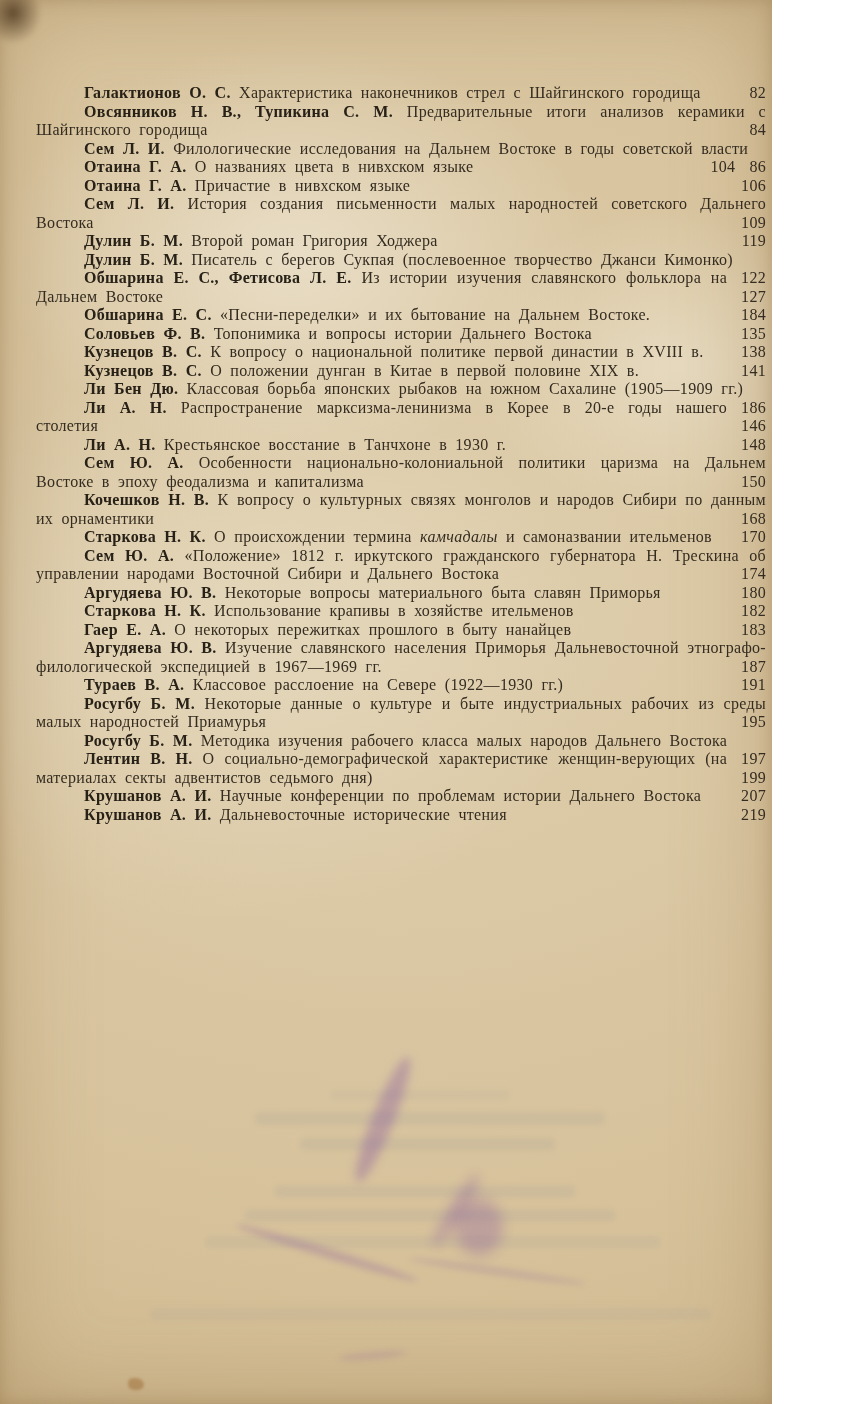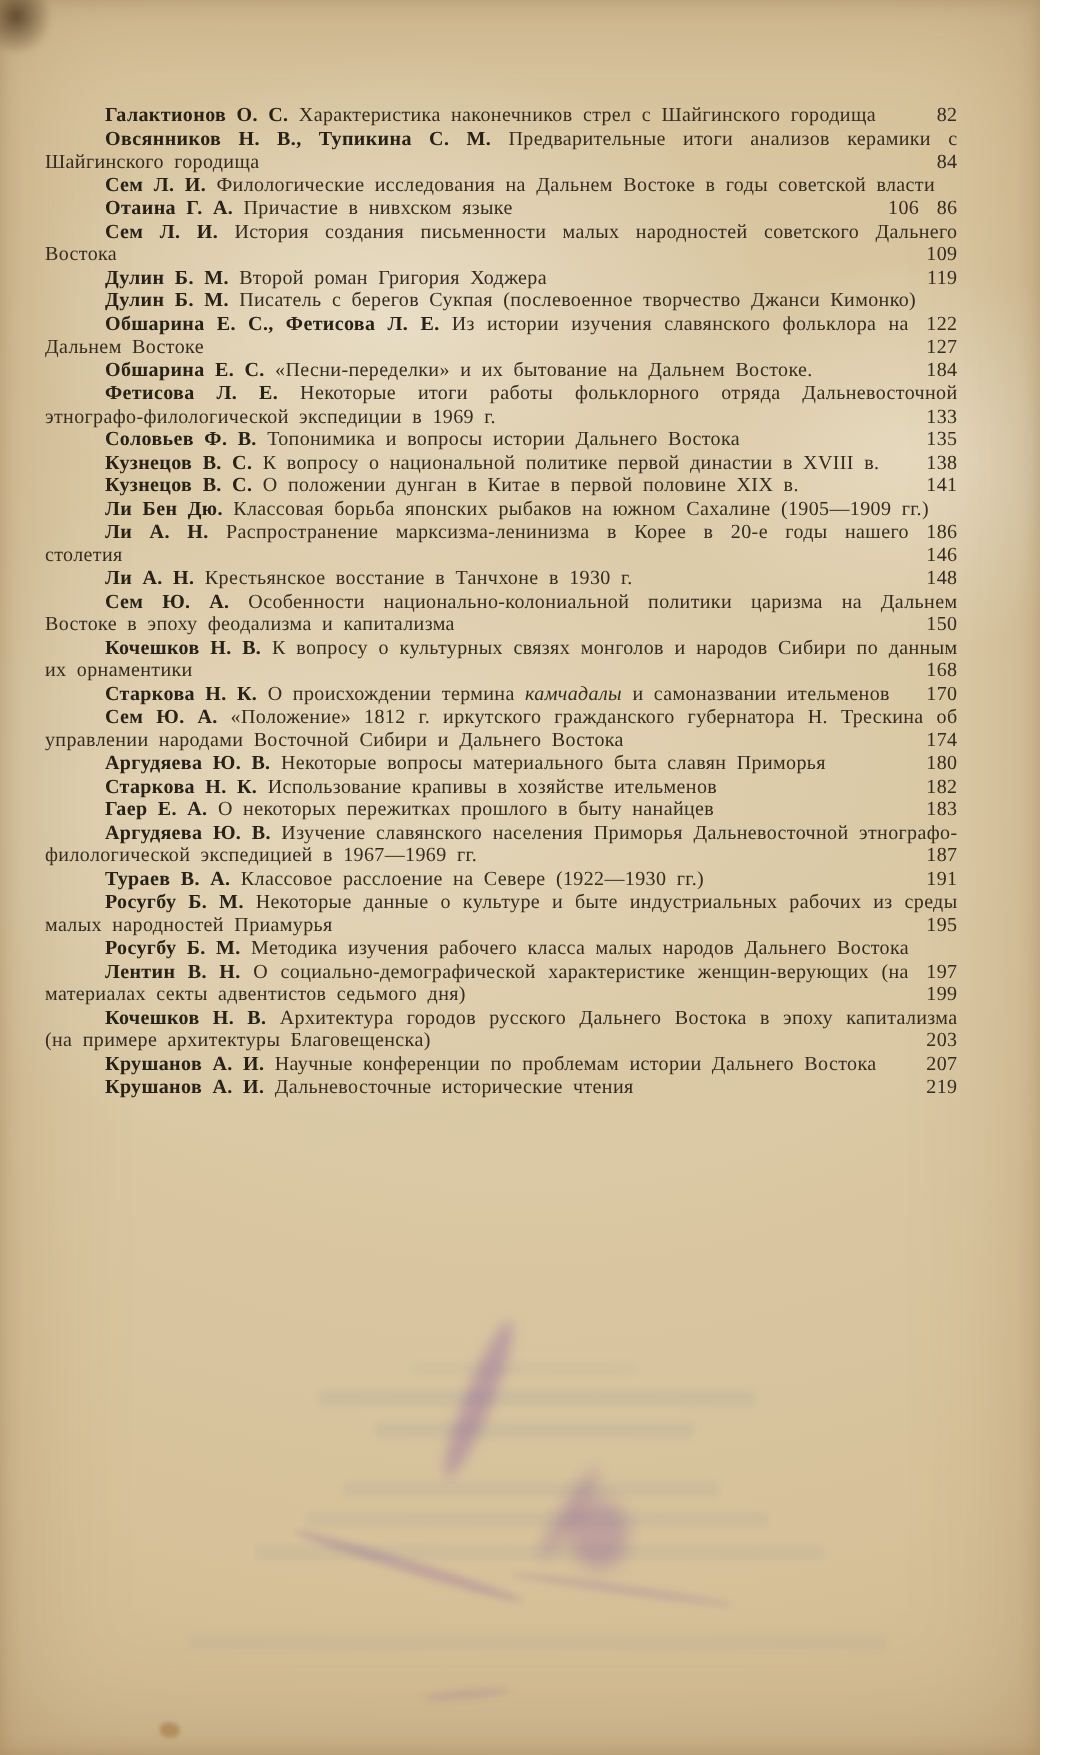--- a/index.html
+++ b/index.html
@@ -3,21 +3,21 @@
 <meta charset="utf-8">
 <style>
   html, body {
     margin: 0; padding: 0;
     width: 864px; height: 1404px;
     overflow: hidden;
     font-family: "Liberation Serif", "DejaVu Serif", serif;
   }
   .scan {
     position: relative;
-    width: 832px; height: 1404px;
+    width: 772px; height: 1404px;
     background:
       radial-gradient(420px 300px at 38% 18%, rgba(244,239,226,.55), rgba(244,239,226,0) 70%),
       radial-gradient(300px 220px at 88% 26%, rgba(243,238,223,.45), rgba(243,238,223,0) 70%),
       radial-gradient(520px 400px at 30% 46%, rgba(240,234,218,.35), rgba(240,234,218,0) 70%),
       radial-gradient(1250px 950px at 50% 42%, #dfcfae 0%, #d6c19a 70%, #cdb68c 100%);
     box-shadow:
       inset 0 0 95px rgba(146,112,66,.38),
       inset 0 0 16px rgba(118,88,48,.30);
   }
   
@@ -102,42 +102,41 @@
   <div class="stamp s3"></div>
   <div class="stamp s4"></div>
   <div class="stamp s5"></div>
   <div class="stamp s6"></div>
   <div class="stamp s7"></div>
 
   <main class="toc">
       <p class="toc-entry"><b class="author">Галактионов О. С.</b> <span class="title">Характеристика наконечников стрел с Шайгинского городища</span> <span class="pgnum">82</span></p>
       <p class="toc-entry"><b class="author">Овсянников Н. В., Тупикина С. М.</b> <span class="title">Предварительные итоги анализов керамики с Шайгинского городища</span> <span class="pgnum">84</span></p>
       <p class="toc-entry"><b class="author">Сем Л. И.</b> <span class="title">Филологические исследования на Дальнем Востоке в годы советской власти</span> <span class="pgnum">86</span></p>
+      <p class="toc-entry"><b class="author">Отаина Г. А.</b> <span class="title">О названиях цвета в нивхском языке</span> <span class="pgnum">104</span></p>
       <p class="toc-entry"><b class="author">Отаина Г. А.</b> <span class="title">Причастие в нивхском языке</span> <span class="pgnum">106</span></p>
       <p class="toc-entry"><b class="author">Сем Л. И.</b> <span class="title">История создания письменности малых народностей советского Дальнего Востока</span> <span class="pgnum">109</span></p>
       <p class="toc-entry"><b class="author">Дулин Б. М.</b> <span class="title">Второй роман Григория Ходжера</span> <span class="pgnum">119</span></p>
       <p class="toc-entry"><b class="author">Дулин Б. М.</b> <span class="title">Писатель с берегов Сукпая (послевоенное творчество Джанси Кимонко)</span> <span class="pgnum">122</span></p>
       <p class="toc-entry"><b class="author">Обшарина Е. С., Фетисова Л. Е.</b> <span class="title">Из истории изучения славянского фольклора на Дальнем Востоке</span> <span class="pgnum">127</span></p>
       <p class="toc-entry"><b class="author">Обшарина Е. С.</b> <span class="title">«Песни-переделки» и их бытование на Дальнем Востоке.</span> <span class="pgnum">184</span></p>
-      <p class="toc-entry"><b class="author">Фетисова Л. Е.</b> <span class="title">Некоторые итоги работы фольклорного отряда Дальневосточной этнографо-филологической экспедиции в 1969 г.</span> <span class="pgnum">133</span></p>
       <p class="toc-entry"><b class="author">Соловьев Ф. В.</b> <span class="title">Топонимика и вопросы истории Дальнего Востока</span> <span class="pgnum">135</span></p>
       <p class="toc-entry"><b class="author">Кузнецов В. С.</b> <span class="title">К вопросу о национальной политике первой династии в XVIII в.</span> <span class="pgnum">138</span></p>
       <p class="toc-entry"><b class="author">Кузнецов В. С.</b> <span class="title">О положении дунган в Китае в первой половине XIX в.</span> <span class="pgnum">141</span></p>
       <p class="toc-entry"><b class="author">Ли Бен Дю.</b> <span class="title">Классовая борьба японских рыбаков на южном Сахалине (1905—1909 гг.)</span> <span class="pgnum">186</span></p>
       <p class="toc-entry"><b class="author">Ли А. Н.</b> <span class="title">Распространение марксизма-ленинизма в Корее в 20-е годы нашего столетия</span> <span class="pgnum">146</span></p>
       <p class="toc-entry"><b class="author">Ли А. Н.</b> <span class="title">Крестьянское восстание в Танчхоне в 1930 г.</span> <span class="pgnum">148</span></p>
       <p class="toc-entry"><b class="author">Сем Ю. А.</b> <span class="title">Особенности национально-колониальной политики царизма на Дальнем Востоке в эпоху феодализма и капитализма</span> <span class="pgnum">150</span></p>
       <p class="toc-entry"><b class="author">Кочешков Н. В.</b> <span class="title">К вопросу о культурных связях монголов и народов Сибири по данным их орнаментики</span> <span class="pgnum">168</span></p>
       <p class="toc-entry"><b class="author">Старкова Н. К.</b> <span class="title"><span>О происхождении термина </span><i>камчадалы</i><span> и самоназвании ительменов</span></span> <span class="pgnum">170</span></p>
       <p class="toc-entry"><b class="author">Сем Ю. А.</b> <span class="title">«Положение» 1812 г. иркутского гражданского губернатора Н. Трескина об управлении народами Восточной Сибири и Дальнего Востока</span> <span class="pgnum">174</span></p>
       <p class="toc-entry"><b class="author">Аргудяева Ю. В.</b> <span class="title">Некоторые вопросы материального быта славян Приморья</span> <span class="pgnum">180</span></p>
       <p class="toc-entry"><b class="author">Старкова Н. К.</b> <span class="title">Использование крапивы в хозяйстве ительменов</span> <span class="pgnum">182</span></p>
       <p class="toc-entry"><b class="author">Гаер Е. А.</b> <span class="title">О некоторых пережитках прошлого в быту нанайцев</span> <span class="pgnum">183</span></p>
       <p class="toc-entry"><b class="author">Аргудяева Ю. В.</b> <span class="title">Изучение славянского населения Приморья Дальневосточной этнографо-филологической экспедицией в 1967—1969 гг.</span> <span class="pgnum">187</span></p>
       <p class="toc-entry"><b class="author">Тураев В. А.</b> <span class="title">Классовое расслоение на Севере (1922—1930 гг.)</span> <span class="pgnum">191</span></p>
       <p class="toc-entry"><b class="author">Росугбу Б. М.</b> <span class="title">Некоторые данные о культуре и быте индустриальных рабочих из среды малых народностей Приамурья</span> <span class="pgnum">195</span></p>
       <p class="toc-entry"><b class="author">Росугбу Б. М.</b> <span class="title">Методика изучения рабочего класса малых народов Дальнего Востока</span> <span class="pgnum">197</span></p>
       <p class="toc-entry"><b class="author">Лентин В. Н.</b> <span class="title">О социально-демографической характеристике женщин-верующих (на материалах секты адвентистов седьмого дня)</span> <span class="pgnum">199</span></p>
-      <p class="toc-entry"><b class="author">Кочешков Н. В.</b> <span class="title">Архитектура городов русского Дальнего Востока в эпоху капитализма (на примере архитектуры Благовещенска)</span> <span class="pgnum">203</span></p>
       <p class="toc-entry"><b class="author">Крушанов А. И.</b> <span class="title">Научные конференции по проблемам истории Дальнего Востока</span> <span class="pgnum">207</span></p>
       <p class="toc-entry"><b class="author">Крушанов А. И.</b> <span class="title">Дальневосточные исторические чтения</span> <span class="pgnum">219</span></p>
     </main>
 </div>
 
 </body></html>

